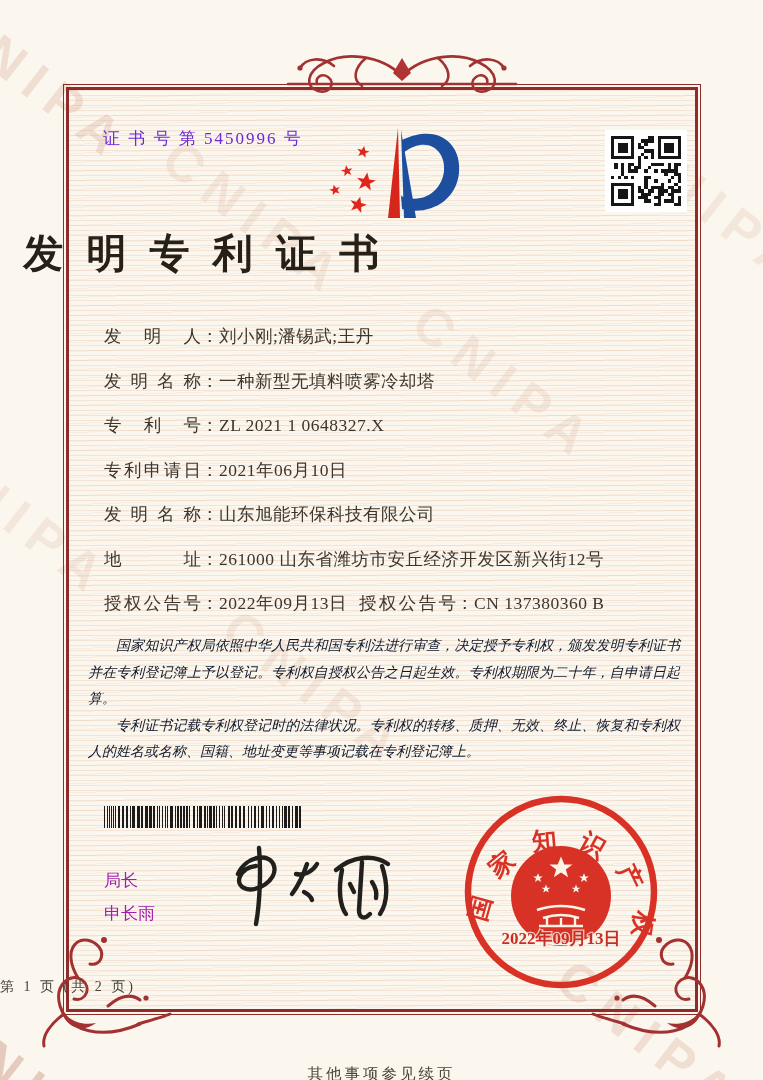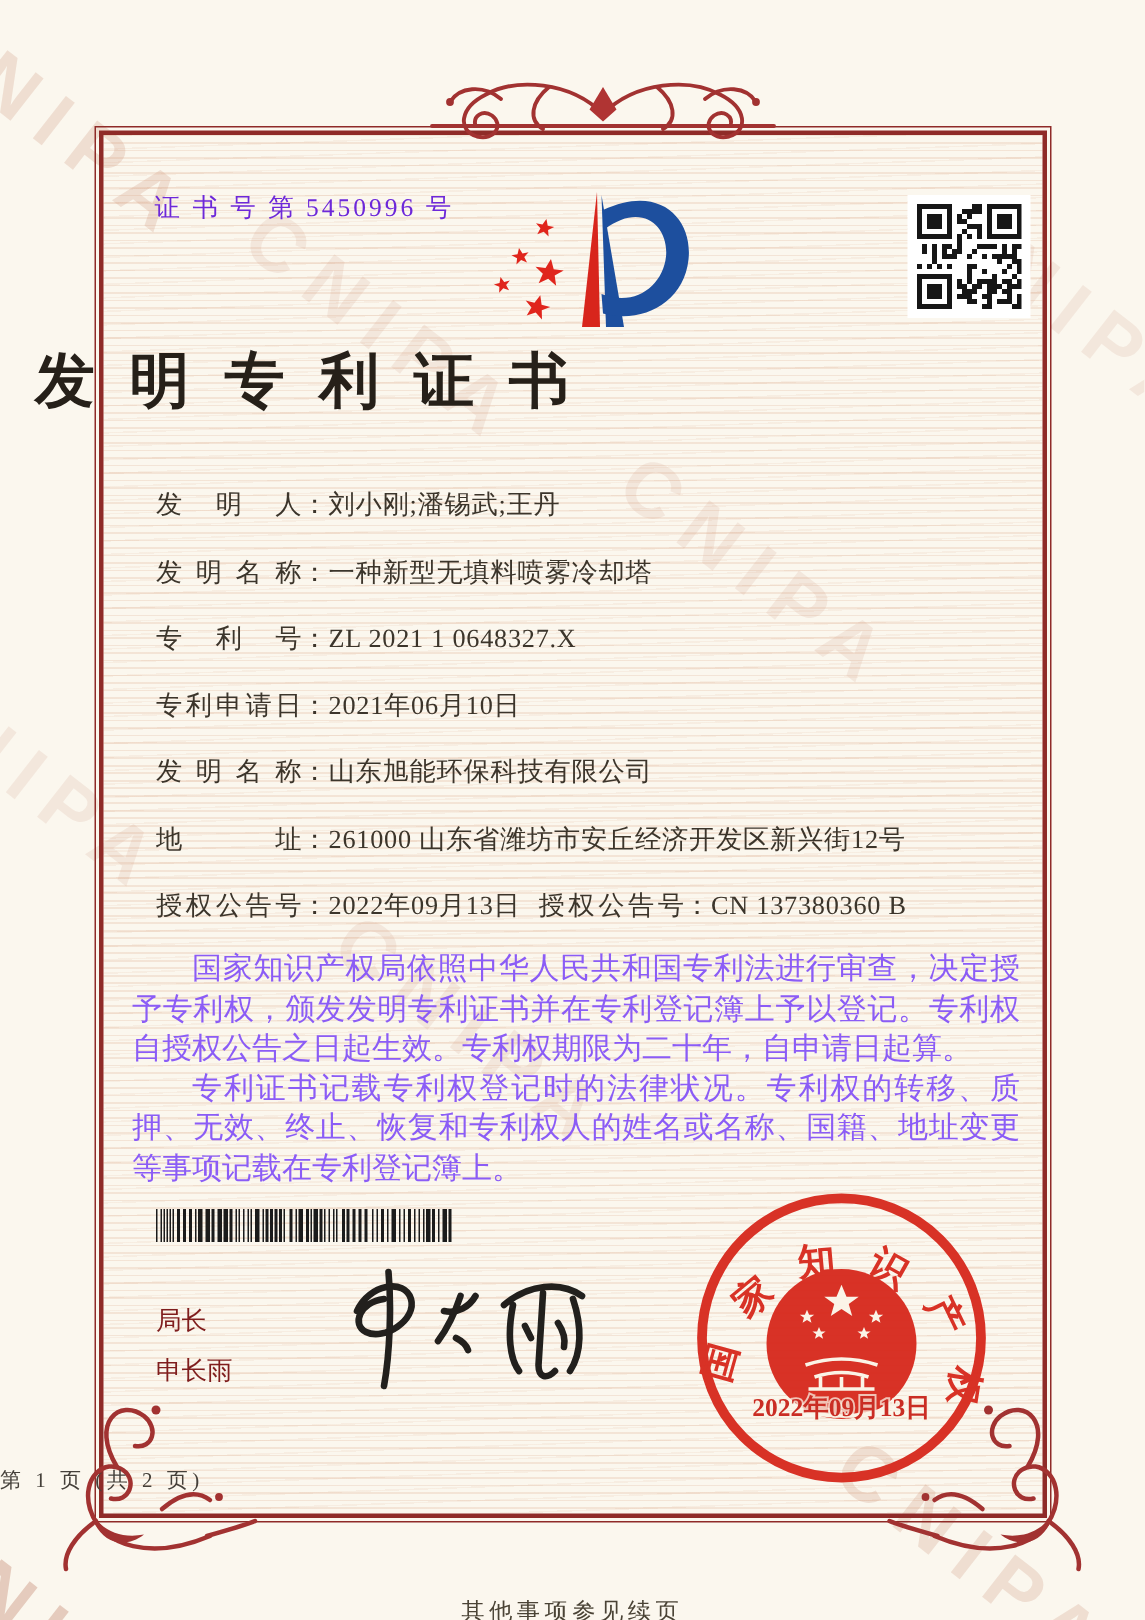--- a/index.html
+++ b/index.html
@@ -35,27 +35,27 @@
   .title { position:absolute; left:0; top:226px; width:100%; text-align:left;
            font-size:40px; font-weight:bold; color:#262019; letter-spacing:0.58em; text-indent:0.58em; }
 
   .fields { position:absolute; left:104px; top:324px; width:560px; font-size:17.5px; color:#3c352b; }
   .frow { height:44.5px; line-height:24px; white-space:nowrap; }
   .flabel { display:inline-block; width:97px; text-align:justify; text-align-last:justify; vertical-align:top; }
   .fcolon { display:inline-block; width:18px; }
   .fvalue { letter-spacing:0.5px; }
   .pair2 { margin-left:12px; }
 
-  .paras { position:absolute; left:88px; top:633px; width:592px; font-size:20px;
-           line-height:26.5px; color:#8b5cf6; text-align:justify; }
+  .paras { position:absolute; left:88px; top:633px; width:592px; font-size:14px;
+           line-height:26.5px; color:#0f172a; text-align:justify;font-style:italic; }
   .paras p { text-indent:2em; }
 
   .barcode { position:absolute; left:104px; top:806px; }
 
-  .signer { position:absolute; left:104px; top:864px; font-size:17px; color:#7f1d1d; line-height:33px; }
+  .signer { position:absolute; left:104px; top:864px; font-size:17px; color:#a21caf; line-height:33px; }
   .signature { position:absolute; left:212px; top:840px; }
 
   .seal { position:absolute; left:458px; top:792px; }
 
   .footer-page { position:absolute; left:0; top:978px; width:100%; text-align:left;
                  font-size:14px; letter-spacing:3px; color:#45403a; }
   .bottom-note { position:absolute; left:0; top:1024px; width:100%; text-align:center; }
   .bottom-note span { display:inline-block; font-size:15.5px; color:#4a4335; letter-spacing:3px;
                  border-bottom:1px solid #8d7c62; padding:0 10px 4px;margin-top:40px; }
 </style>

